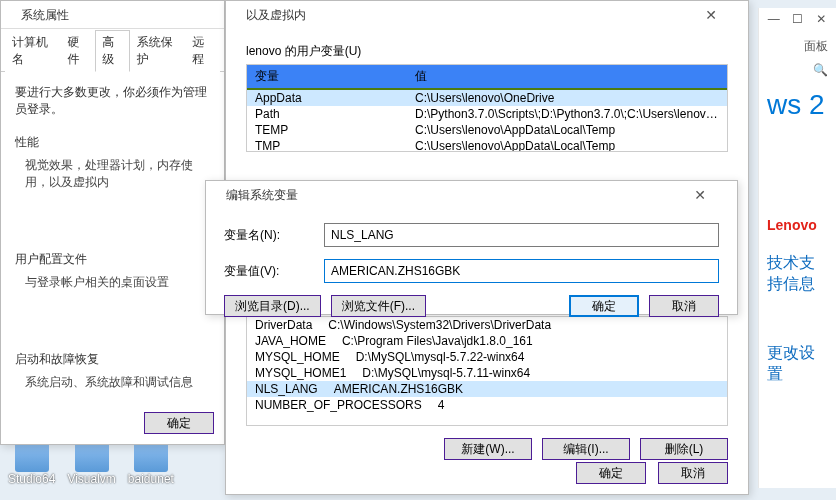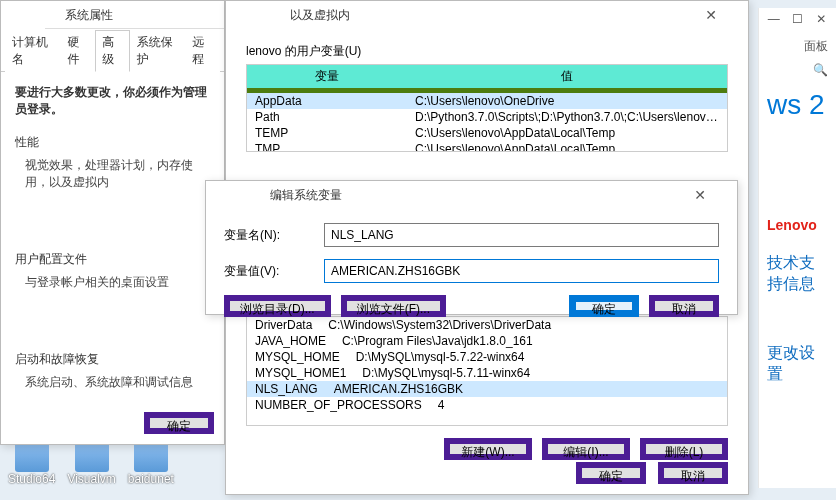--- a/index.html
+++ b/index.html
@@ -1,41 +1,41 @@
 <!DOCTYPE html>
 <html><head>
 <meta charset="utf-8">
 <style>
 * { box-sizing: border-box; margin: 0; padding: 0; font-family: "Microsoft YaHei", "Segoe UI", sans-serif; font-size: 12px; }
 body { width: 836px; height: 500px; background: #e6eef5; position: relative; overflow: hidden; }
 
 .win { position: absolute; background: #fff; border: 1px solid #bbb; box-shadow: 2px 2px 8px rgba(0,0,0,0.15); }
-.titlebar { height: 28px; line-height: 28px; padding: 0 20px; background: #fff; display: flex; justify-content: space-between; align-items: center; margin-left: 44px; }
+.titlebar { height: 28px; line-height: 28px; padding: 0 20px; background: #fff; display: flex; justify-content: space-between; align-items: center; }
 .titlebar .title { color: #333; }
 .titlebar .close { width: 34px; text-align: center; font-size: 14px; color: #555; cursor: pointer; }
 
 .sysprop { left: 0; top: 0; width: 225px; height: 445px; z-index: 1; }
 .sysprop .titlebar { border-bottom: 1px solid #ddd; }
 .tabs { display: flex; padding: 0 4px; border-bottom: 1px solid #ccc; }
 .tab { padding: 3px 6px; border: 1px solid transparent; border-bottom: none; color: #333; cursor: pointer; position: relative; top: 1px; background: #fff; }
 .tab.sel { border: 1px solid #ccc; border-bottom: 1px solid #fff; background: #fff; }
 .sp-body { padding: 12px 14px; color: #333; }
-.sp-body .row { margin-bottom: 10px; font-weight: bold; }
+.sp-body .row { margin-bottom: 10px; }
 .sp-body .sect { margin-top: 16px; }
 .sp-body .sub { margin-left: 10px; margin-top: 6px; color: #444; }
 .sp-btns { position: absolute; bottom: 10px; right: 10px; display: flex; gap: 8px; }
-.btn { min-width: 70px; height: 22px; border: 6px solid #4c1d95; background: #e1e1e1; color: #000; cursor: pointer; padding: 0 10px; }
+.btn { min-width: 70px; height: 22px; border: 1px solid #4c1d95; background: #e1e1e1; color: #000; cursor: pointer; padding: 0 10px; }
 .btn.primary { border-color: #0078d7; background: #e5f1fb; box-shadow: inset 0 0 0 1px #0078d7; }
 .btn.small { min-width: 88px; }
 
 .envvar { left: 225px; top: 0; width: 524px; height: 495px; z-index: 2; }
 .envvar .body { padding: 14px 20px; }
 .grouplabel { margin-bottom: 4px; }
 .tbl { width: 100%; border: 1px solid #ccc; height: 88px; overflow: hidden; }
-.tbl .hdr { display: flex; background: #5eead4; border-bottom: 5px solid #4d7c0f; text-align: center; }
+.tbl .hdr { display: flex; background: #3b82f6; border-bottom: 2px solid #4d7c0f; }
 .tbl .hdr .col { padding: 3px 8px; }
 .tbl .col1 { width: 160px; }
 .tbl .col2 { flex: 1; white-space: nowrap; overflow: hidden; text-overflow: ellipsis; }
 .tbl .row { display: flex; }
 .tbl .row.sel { background: #cde8ff; }
 .tbl .row .cell { padding: 1px 8px; }
 .sys-tbl { height: 110px; border: 1px solid #ccc; margin-top: 4px; overflow: hidden; }
 .sys-tbl .row { display: flex; }
 .sys-tbl .row.sel { background: #cde8ff; }
 .sys-tbl .row .cell { padding: 1px 8px; }

